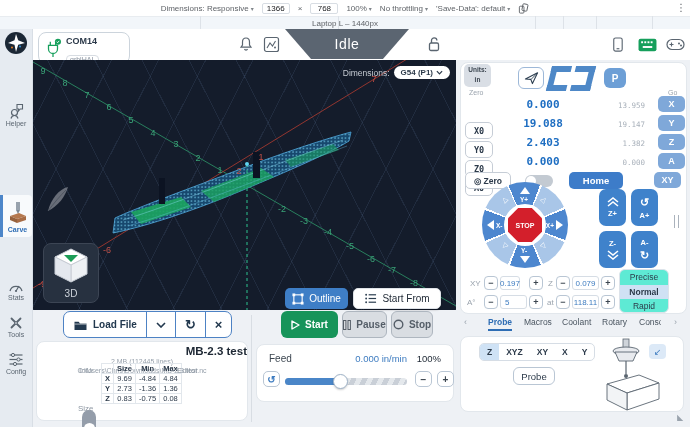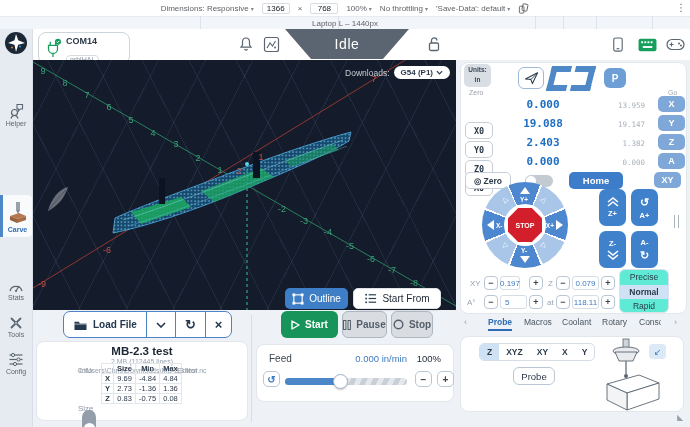--- a/index.html
+++ b/index.html
@@ -46,21 +46,21 @@
   .cube-label { font-size:10px; color:#cdd3da; }
   .feather { position:absolute; left:12px; top:124px; opacity:.8; cursor:pointer; }
   .outline-btn { position:absolute; left:252px; top:228px; width:63px; height:21px; background:#3e7ec6; border-radius:5px; color:#fff; font-size:10px; display:flex; align-items:center; justify-content:center; gap:5px; cursor:pointer; }
   .startfrom-btn { position:absolute; left:320px; top:228px; width:88px; height:21px; background:#fff; border:1px solid #dfe3e8; border-radius:5px; color:#1d2733; font-size:10px; display:flex; align-items:center; justify-content:center; gap:5px; box-shadow:0 1px 2px rgba(0,0,0,.25); cursor:pointer; }
 
   
   .loadgroup { position:absolute; left:63px; top:311px; height:27px; display:flex; border:1.5px solid #4d82c4; border-radius:7px; background:#fff; overflow:hidden; z-index:5; }
   .lg-seg { display:flex; align-items:center; justify-content:center; padding:0 9px; color:#22384e; font-size:10px; font-weight:bold; gap:5px; cursor:pointer; border-left:1.5px solid #4d82c4; }
   .lg-seg:first-child { border-left:none; }
   .filecard { position:absolute; left:36px; top:341px; width:212px; height:80px; background:#fff; border:1px solid #e2e7ec; border-radius:8px; text-align:center; }
-  .file-name { font-size:11.5px; font-weight:bold; color:#1d2733; margin-top:3px; }
+  .file-name { font-size:11.5px; font-weight:bold; color:#1d2733; margin-top:3px;text-align:right; }
   .file-meta, .file-path { font-size:7px; color:#97a1ac; line-height:1.35; }
   .vtoggle { width:14px; height:26px; background:#949daa; border-radius:7px; position:relative; cursor:pointer; }
   .vtoggle::after { content:''; position:absolute; left:1.5px; bottom:1.5px; width:11px; height:11px; background:#fff; border-radius:50%; }
   .tlabel { font-size:8px; color:#8b95a1; }
   .ftable { position:absolute; left:64px; top:21px; border-collapse:collapse; font-size:7.5px; color:#2c3a4a; }
   .ftable th, .ftable td { border:1px solid #e2e7ec; padding:0 3px; height:10px; text-align:center; }
   .ftable th { font-weight:bold; }
   .ftable .axcell { font-weight:bold; }
 
   
@@ -351,36 +351,45 @@
       <g font-size="9" fill="#c05048" text-anchor="middle">
         <text x="341" y="22">7</text>
         <text x="228" y="100">1</text>
         <text x="206" y="114">2</text>
         <text x="74" y="193">-6</text>
         <text x="9" y="227">-9</text>
       </g>
     </svg>
 
     <div class="workspace">
-      <span>Downloads:</span>
+      <span>Dimensions:</span>
       <span class="ws-select">
         <span>G54 (P1)</span>
         <svg width="7" height="5" viewBox="0 0 8 5">
           <polyline points="1,1 4,4 7,1" fill="none" stroke="#2c3a4a" stroke-width="1.4"></polyline>
         </svg>
       </span>
     </div>
 
     <div class="feather">
       <svg width="26" height="30" viewBox="0 0 26 30">
         <path d="M3 27C6 15 14 5 23 3c-3 10-10 19-20 24z" fill="#7d828c"></path>
         <path d="M3 27C9 19 15 12 21 6" stroke="#5f6570" stroke-width="1" fill="none"></path>
       </svg>
     </div>
 
+    <div class="cube">
+      <svg width="44" height="36" viewBox="0 0 44 36">
+        <polygon points="22,1 38,9 22,17 6,9" fill="#ffffff" stroke="#c9ced6"></polygon>
+        <polygon points="22,17 38,9 38,26 22,34" fill="#eef1f4" stroke="#c9ced6"></polygon>
+        <polygon points="22,17 6,9 6,26 22,34" fill="#e4e8ee" stroke="#c9ced6"></polygon>
+        <polygon points="15,7 29,7 22,14" fill="#1d9d57"></polygon>
+      </svg>
+      <div class="cube-label">3D</div>
+    </div>
 
     <div class="outline-btn">
       <svg width="12" height="12" viewBox="0 0 13 13">
         <rect x="2" y="2" width="9" height="9" fill="none" stroke="#fff" stroke-width="1.2"></rect>
         <g fill="#fff">
             <rect x="0.5" y="0.5" width="3" height="3"></rect>
             <rect x="9.5" y="0.5" width="3" height="3"></rect>
             <rect x="0.5" y="9.5" width="3" height="3"></rect>
             <rect x="9.5" y="9.5" width="3" height="3"></rect>
           </g>

